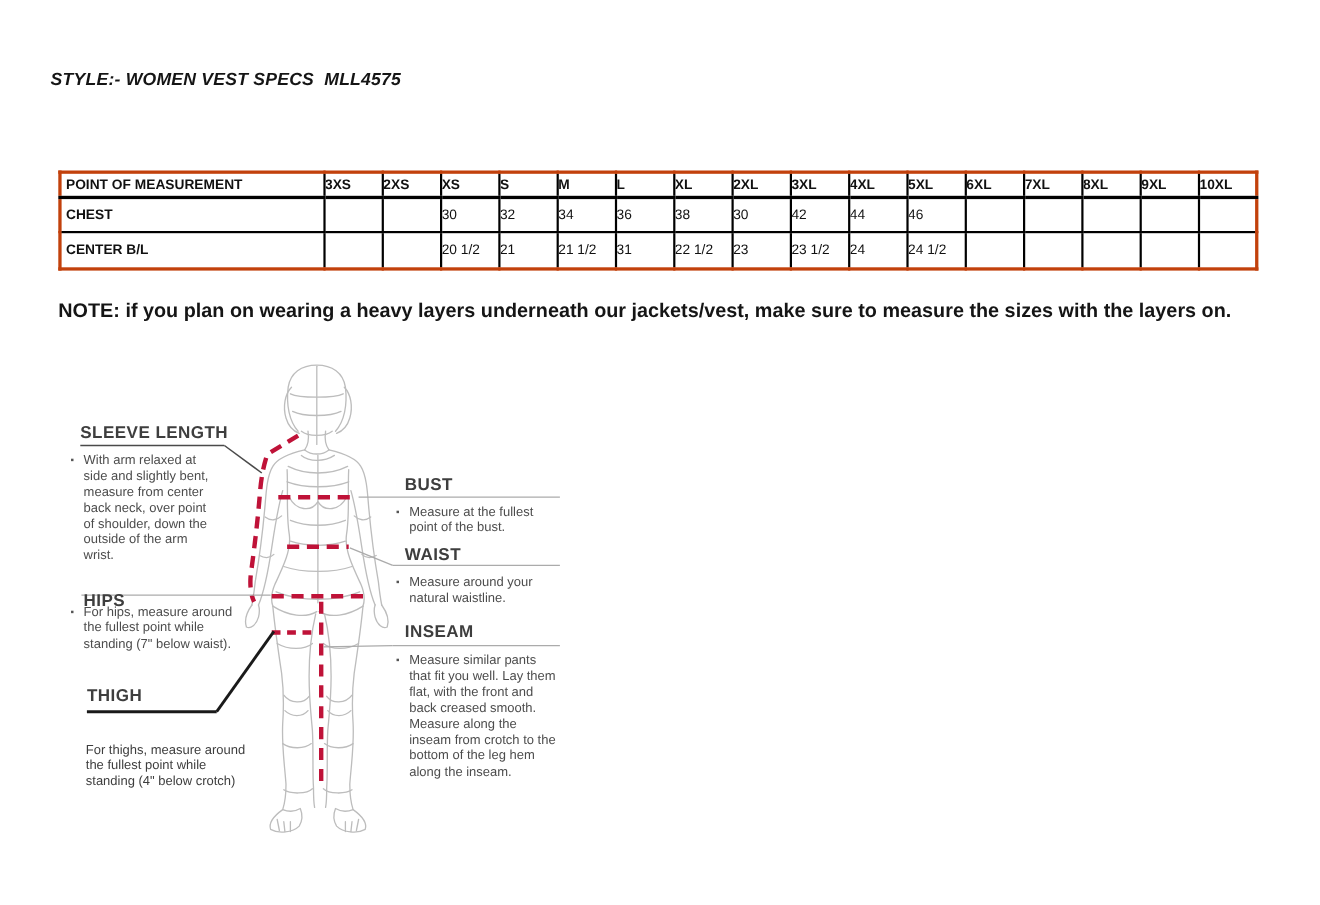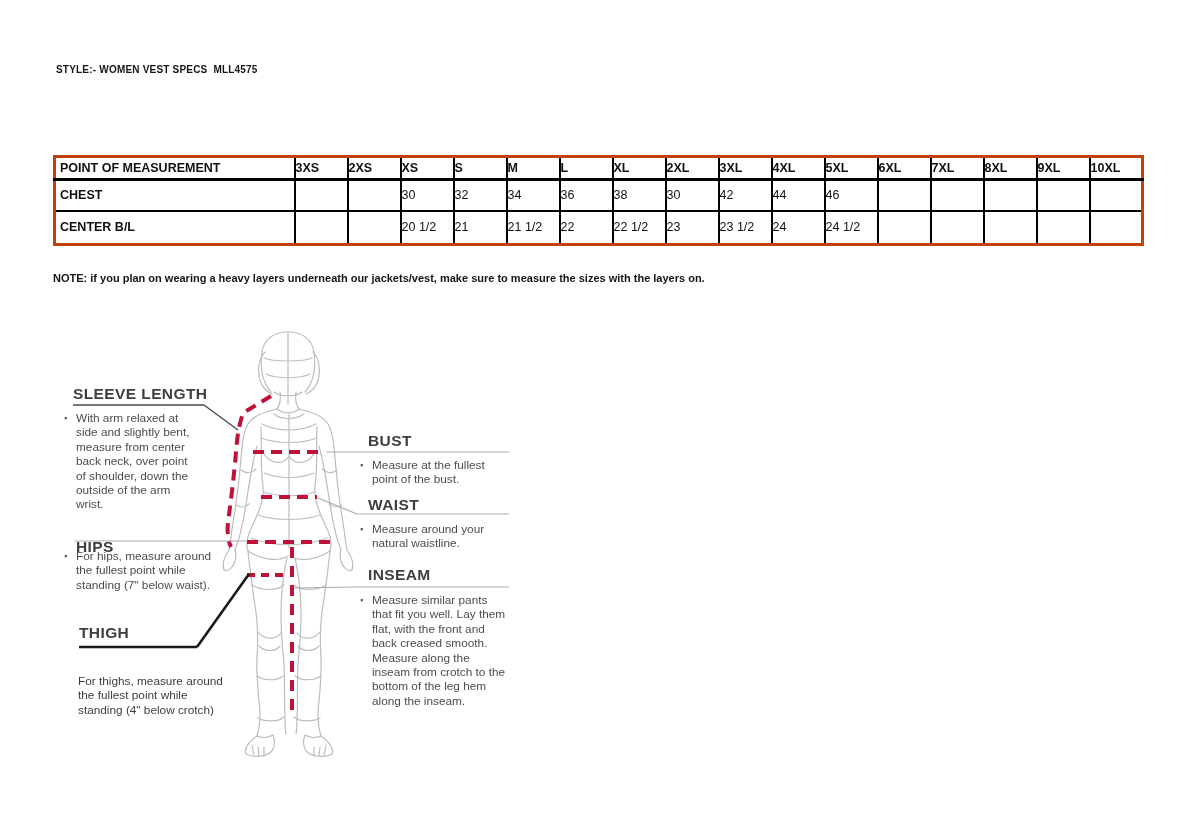--- a/index.html
+++ b/index.html
@@ -1,43 +1,43 @@
 <!DOCTYPE html>
 <html style="--measure-line: #bf1238; --figure-outline: #bdbdbd; --leader-dark: #4a4a4a; --leader-light: #ababab; --leader-black: #1a1a1a; --text-heading: #3e3e3e; --text-body: #4c4c4c;"><head>
 <meta charset="utf-8">
 <style>
   html,body{margin:0;padding:0;background:#fff;}
   .page{
     position:relative;width:1200px;height:823px;background:#ffffff;overflow:hidden;
     font-family:"Liberation Sans", sans-serif;
   }
   .title{
-    position:absolute;left:56px;top:64px;
-    font-size:10px;font-weight:bold;color:#151515;letter-spacing:.2px;white-space:pre;
+    position:absolute;left:46px;top:64px;
+    font-size:16px;font-weight:bold;color:#151515;letter-spacing:.2px;white-space:pre;font-style:italic;
   }
   
   .size-table{
     position:absolute;left:53px;top:155px;
     border-collapse:collapse;table-layout:fixed;
     border:3px solid #c2410c;
   }
   .size-table th,.size-table td{
     border:2px solid #000;
     font-size:12.5px;color:#111;text-align:left;vertical-align:middle;
     padding:0;white-space:nowrap;overflow:hidden;
   }
   .size-table tr.hdr th{border-bottom:3px solid #000;font-weight:bold;}
   .size-table .pom{text-align:left;padding-left:4px;font-weight:bold;}
   .size-table td.val{font-weight:normal;}
   .size-table tr.hdr{height:23px;}
   .size-table tr.r0{height:31px;}
   .size-table tr.r1{height:34px;}
   .note{
     position:absolute;left:53px;top:272px;
-    font-size:11px;font-weight:bold;color:#151515;
+    font-size:18px;font-weight:bold;color:#151515;
   }
   
   .diagram-svg{position:absolute;left:0;top:0;width:1200px;height:823px;}
   .figure path,.figure line{fill:none;stroke:var(--figure-outline,#bdbdbd);stroke-width:1.2;stroke-linecap:round;stroke-linejoin:round;}
   .dashline{fill:none;stroke:var(--measure-line,#bf1238);stroke-width:4;}
   .leader-dark{fill:none;stroke:var(--leader-dark,#4a4a4a);stroke-width:1.4;}
   .leader-light{fill:none;stroke:var(--leader-light,#ababab);stroke-width:1.2;}
   .leader-black{fill:none;stroke:var(--leader-black,#1a1a1a);stroke-width:2.6;}
   .heading{
     position:absolute;font-size:15.5px;font-weight:bold;color:var(--text-heading,#3e3e3e);
@@ -102,21 +102,21 @@
           <td class="val"></td>
           <td class="val"></td>
         </tr>
       <tr class="r1">
         <td class="pom">CENTER B/L</td>
       <td class="val"></td>
           <td class="val"></td>
           <td class="val">20 1/2</td>
           <td class="val">21</td>
           <td class="val">21 1/2</td>
-          <td class="val">22</td>
+          <td class="val">31</td>
           <td class="val">22 1/2</td>
           <td class="val">23</td>
           <td class="val">23 1/2</td>
           <td class="val">24</td>
           <td class="val">24 1/2</td>
           <td class="val"></td>
           <td class="val"></td>
           <td class="val"></td>
           <td class="val"></td>
           <td class="val"></td>

